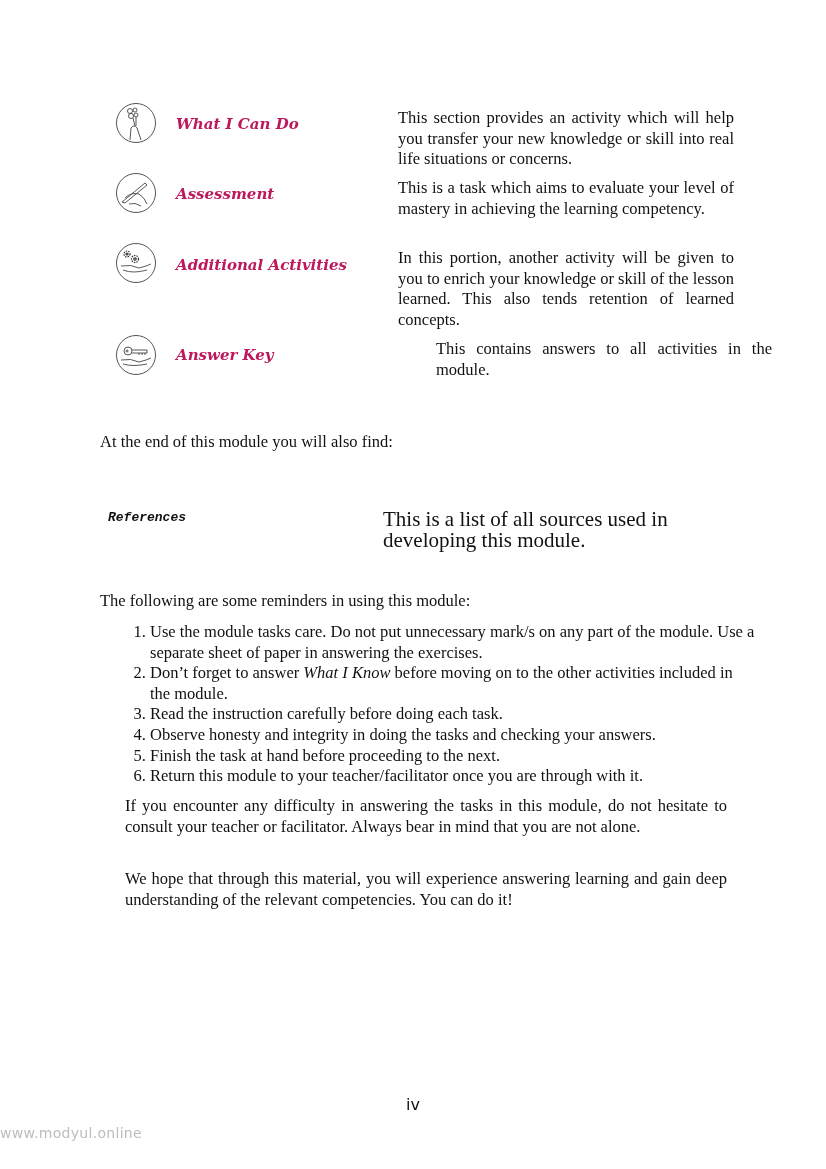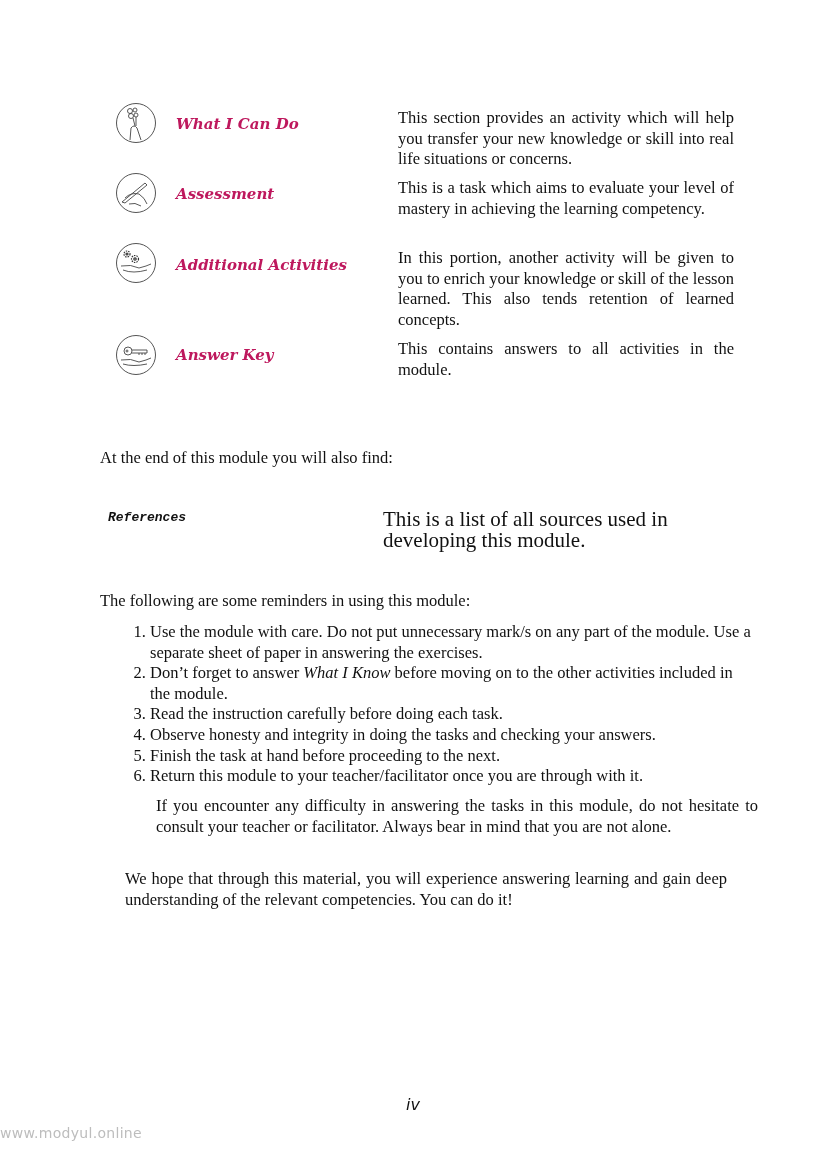--- a/index.html
+++ b/index.html
@@ -47,21 +47,21 @@
       font-size: 16.5px; line-height: 20.6px;
     }
     ol.reminders li { padding-left: 0; }
     .closing {
       position: absolute; left: 125px; width: 602px; text-align: justify;
       font-family: "Liberation Serif", "DejaVu Serif", serif;
       font-size: 16.5px; line-height: 20.6px;
     }
     .page-number {
       position: absolute; left: 0; width: 826px; top: 1095px; text-align: center;
-      font-family: "DejaVu Sans", sans-serif; font-style: italic; font-size: 16px; color: #111;
+      font-family: "DejaVu Sans", sans-serif; font-size: 16px; color: #111;
     }
     .watermark {
       position: absolute; left: 0; width: 826px; top: 1125px; 
       font-family: "DejaVu Sans", sans-serif; font-size: 14px; color: #bdbdbd; letter-spacing: 0.3px;
     }
   </style>
 </head>
 <body>
 
 <div class="page">
@@ -113,37 +113,37 @@
       <svg viewBox="0 0 38 38" fill="none" stroke="#444" stroke-width="0.9">
         <circle cx="11" cy="15" r="4"></circle>
           <circle cx="10" cy="15" r="1"></circle>
         <path d="M15 14 L30 14 L30 17 L15 17"></path>
         <path d="M22 17 L22 19 M25 17 L25 19 M28 17 L28 19"></path>
         <path d="M4 24 Q14 22 22 26 Q30 24 34 22"></path>
         <path d="M6 28 Q16 31 30 28"></path>
       </svg>
     </span>
     <span class="label" style="top:346px;">Answer Key</span>
-    <div class="desc" style="top:339px;">This contains answers to all activities in the module.</div>
+    <div class="desc" style="top:339px;margin-left:38px;">This contains answers to all activities in the module.</div>
   </div>
 
-  <div class="para" style="top:448px;">At the end of this module you will also find:</div>
+  <div class="para" style="top:432px;">At the end of this module you will also find:</div>
 
   <span class="ref-label">References</span>
   <div class="ref-desc">This is a list of all sources used in developing this module.</div>
 
   <div class="para" style="top:591px;">The following are some reminders in using this module:</div>
 
   <ol class="reminders">
-    <li><span>Use the module with care. Do not put unnecessary mark/s on any part of the module. Use a separate sheet of paper in answering the exercises.</span></li>
+    <li><span>Use the module tasks care. Do not put unnecessary mark/s on any part of the module. Use a separate sheet of paper in answering the exercises.</span></li>
     <li><span>Don’t forget to answer </span><em>What I Know</em><span> before moving on to the other activities included in the module.</span></li>
     <li><span>Read the instruction carefully before doing each task.</span></li>
     <li><span>Observe honesty and integrity in doing the tasks and checking your answers.</span></li>
     <li><span>Finish the task at hand before proceeding to the next.</span></li>
     <li><span>Return this module to your teacher/facilitator once you are through with it.</span></li>
   </ol>
 
-  <div class="closing" style="top:796px;margin-left:31px;">If you encounter any difficulty in answering the tasks in this module, do not hesitate to consult your teacher or facilitator. Always bear in mind that you are not alone.</div>
+  <div class="closing" style="top:796px;">If you encounter any difficulty in answering the tasks in this module, do not hesitate to consult your teacher or facilitator. Always bear in mind that you are not alone.</div>
   <div class="closing" style="top:869px;">We hope that through this material, you will experience answering learning and gain deep understanding of the relevant competencies. You can do it!</div>
 
   <div class="page-number">iv</div>
   <div class="watermark">www.modyul.online</div>
 </div>
 
 </body></html>

